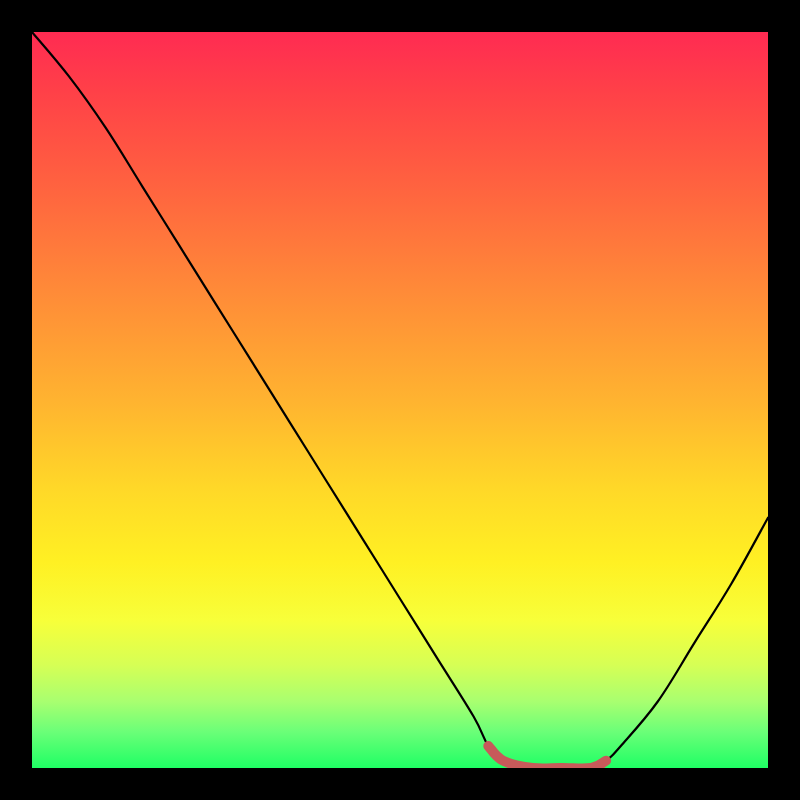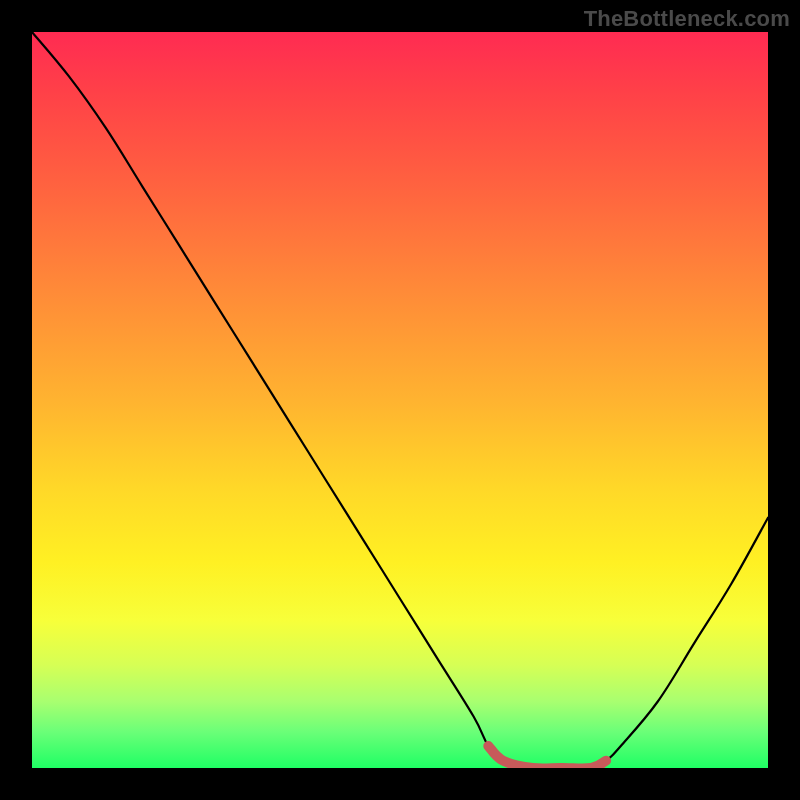--- a/index.html
+++ b/index.html
@@ -54,21 +54,20 @@
     left: 0;
     top: 0;
     width: 736px;
     height: 736px;
   }
 </style>
 </head>
 <body>
 
 <div class="canvas">
-  <div class="watermark">TheBottleneck.com</div>
 
   <div class="plot-area">
     <svg class="overlay" viewBox="0 0 736 736" preserveAspectRatio="none">
       <path id="main-curve" fill="none" stroke="#000000" stroke-width="2.2" stroke-linejoin="round" stroke-linecap="round" d="M 0.00 0.00 C 6.62 7.95, 23.55 26.94, 36.80 44.16 C 50.05 61.38, 60.35 75.81, 73.60 95.68 C 86.85 115.55, 97.15 133.36, 110.40 154.56 C 123.65 175.76, 133.95 192.24, 147.20 213.44 C 160.45 234.64, 170.75 251.12, 184.00 272.32 C 197.25 293.52, 207.55 310.00, 220.80 331.20 C 234.05 352.40, 244.35 368.88, 257.60 390.08 C 270.85 411.28, 281.15 427.76, 294.40 448.96 C 307.65 470.16, 317.95 486.64, 331.20 507.84 C 344.45 529.04, 354.75 545.52, 368.00 566.72 C 381.25 587.92, 391.55 604.40, 404.80 625.60 C 418.05 646.80, 432.33 668.58, 441.60 684.48 C 450.87 700.38, 451.02 705.97, 456.32 713.92 C 461.62 721.87, 463.09 724.67, 471.04 728.64 C 478.99 732.61, 489.88 734.68, 500.48 736.00 C 511.08 737.32, 519.32 736.00, 529.92 736.00 C 540.52 736.00, 551.41 737.32, 559.36 736.00 C 567.31 734.68, 568.78 732.61, 574.08 728.64 C 579.38 724.67, 579.53 724.52, 588.80 713.92 C 598.07 703.32, 612.35 688.31, 625.60 669.76 C 638.85 651.21, 649.15 632.08, 662.40 610.88 C 675.65 589.68, 685.95 574.52, 699.20 552.00 C 712.45 529.48, 729.38 497.68, 736.00 485.76"></path>
       <path id="highlight-curve" fill="none" stroke="#c75a5a" stroke-width="10" stroke-linecap="round" stroke-linejoin="round" d="M 456.32 713.92 C 458.97 716.57, 463.09 724.67, 471.04 728.64 C 478.99 732.61, 489.88 734.68, 500.48 736.00 C 511.08 737.32, 519.32 736.00, 529.92 736.00 C 540.52 736.00, 551.41 737.32, 559.36 736.00 C 567.31 734.68, 571.43 729.96, 574.08 728.64"></path>
     </svg>
   </div>
 </div>
 
 </body></html>

